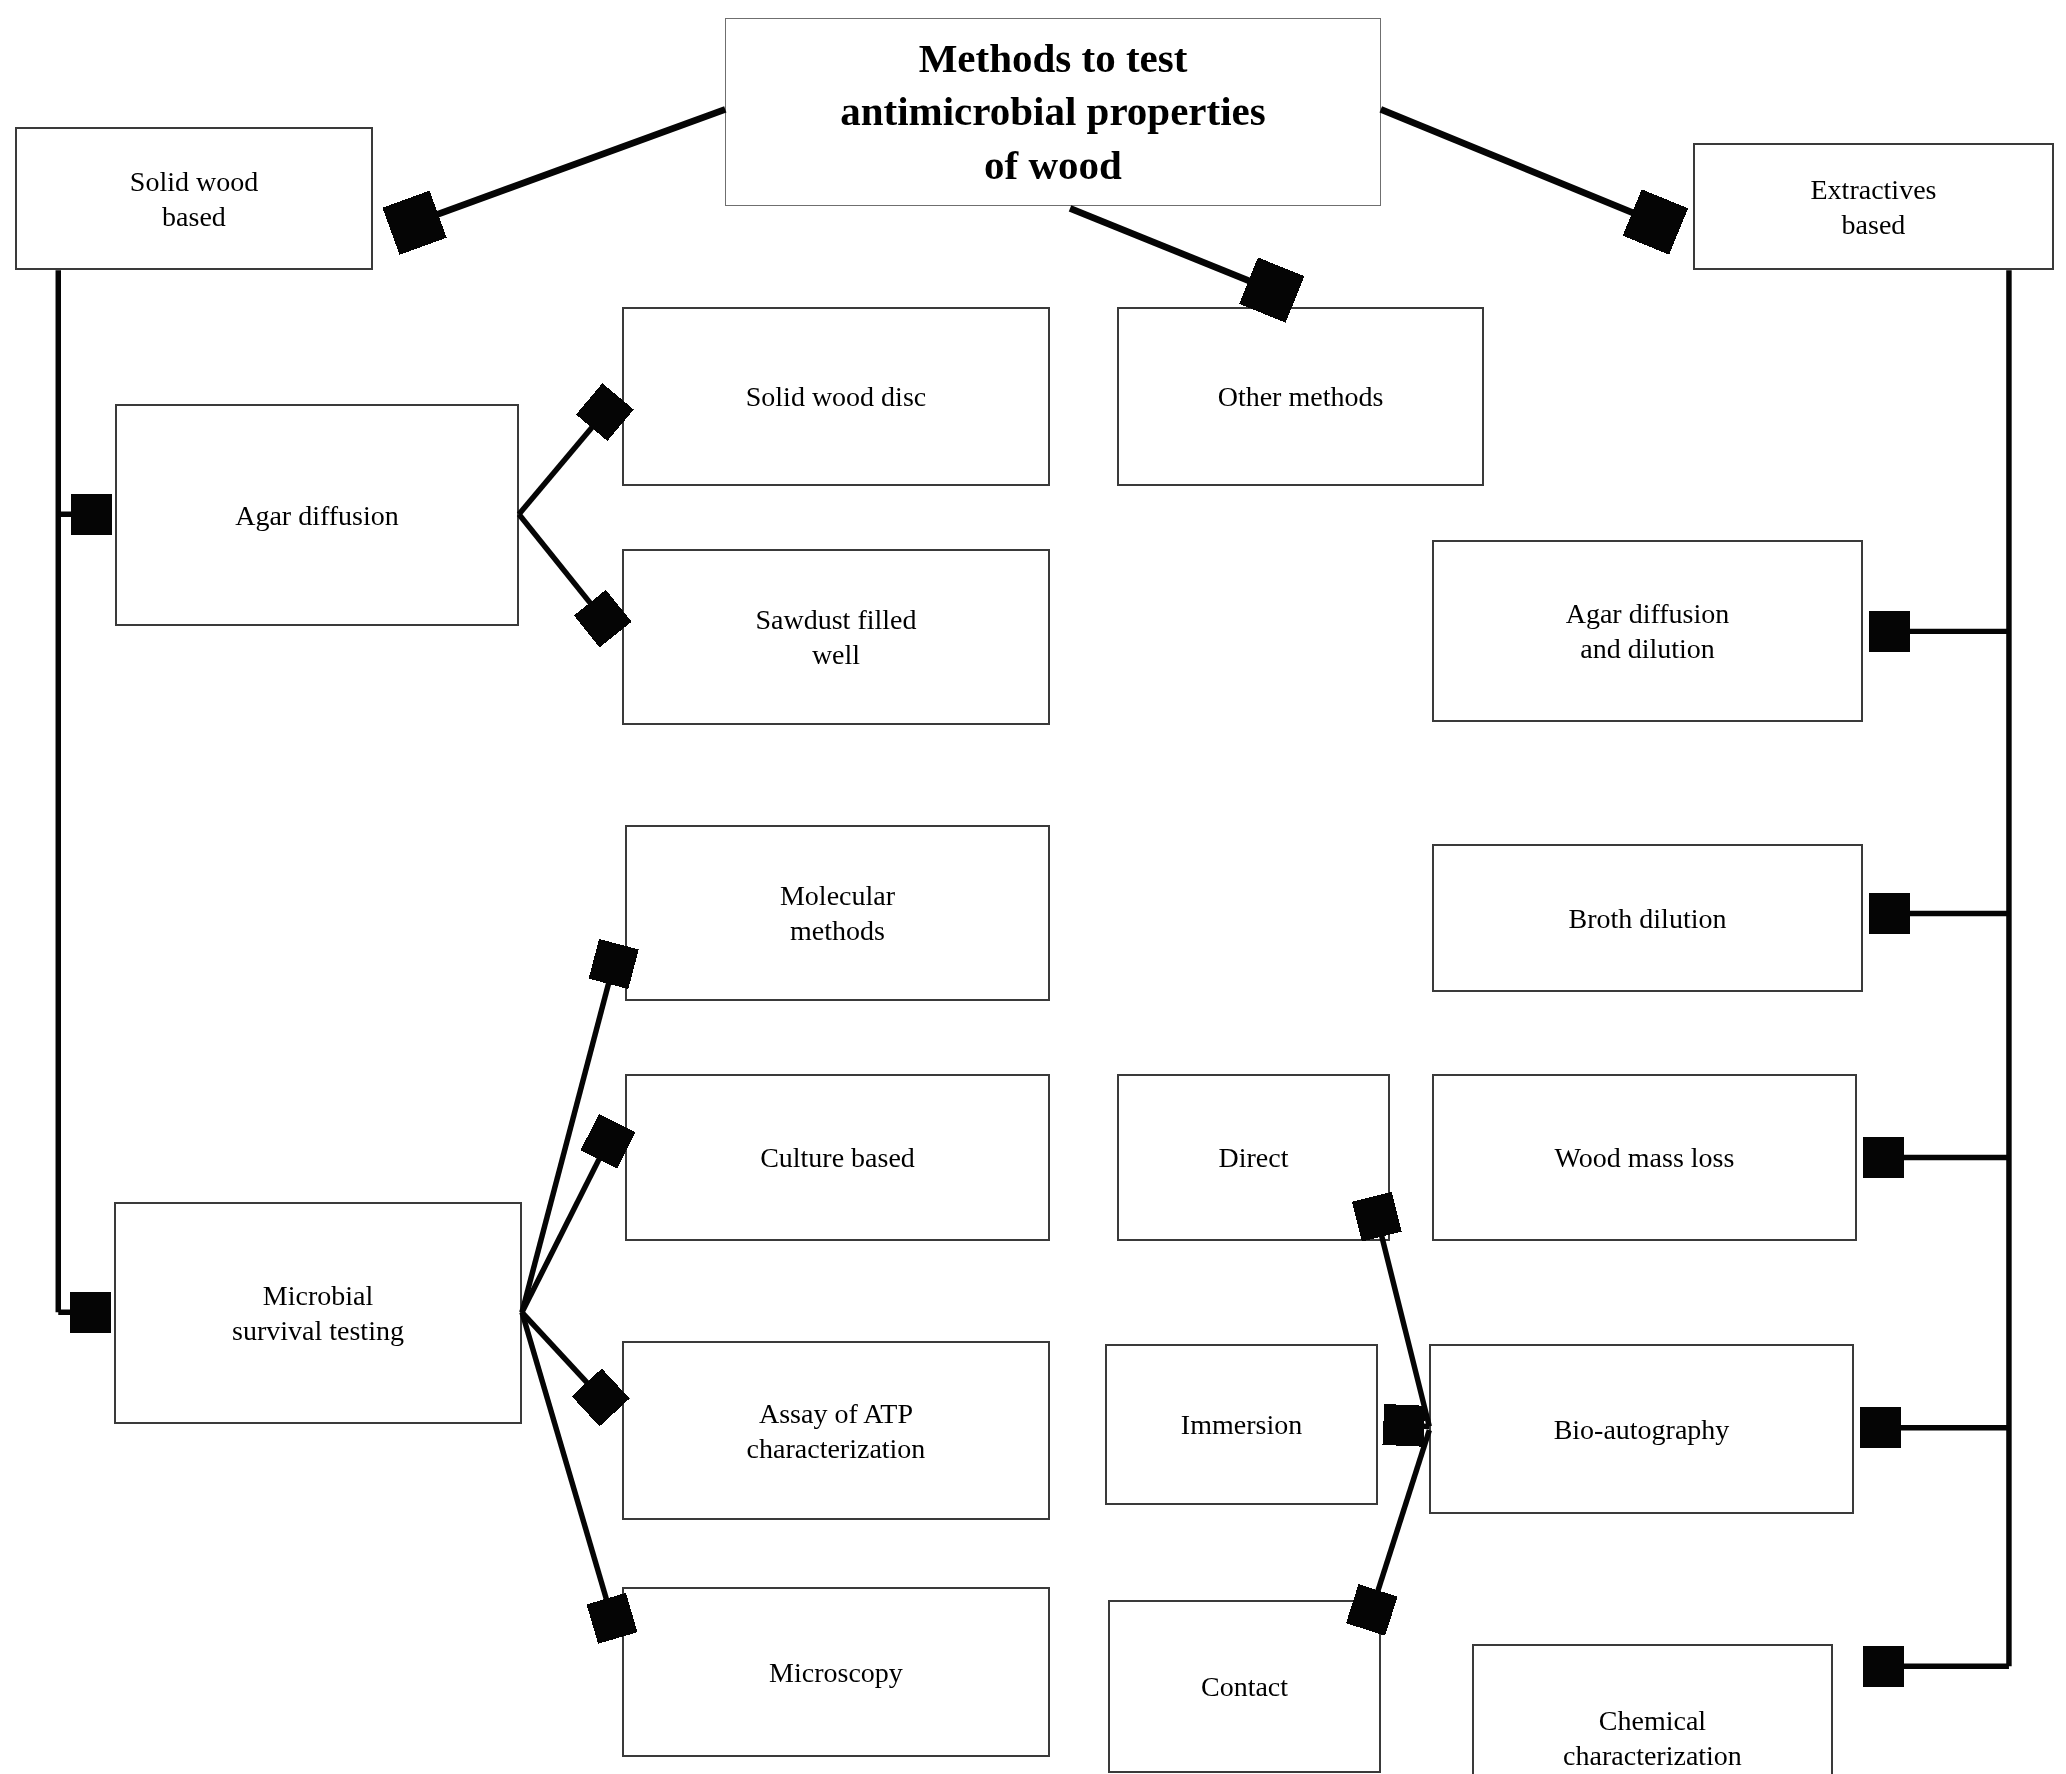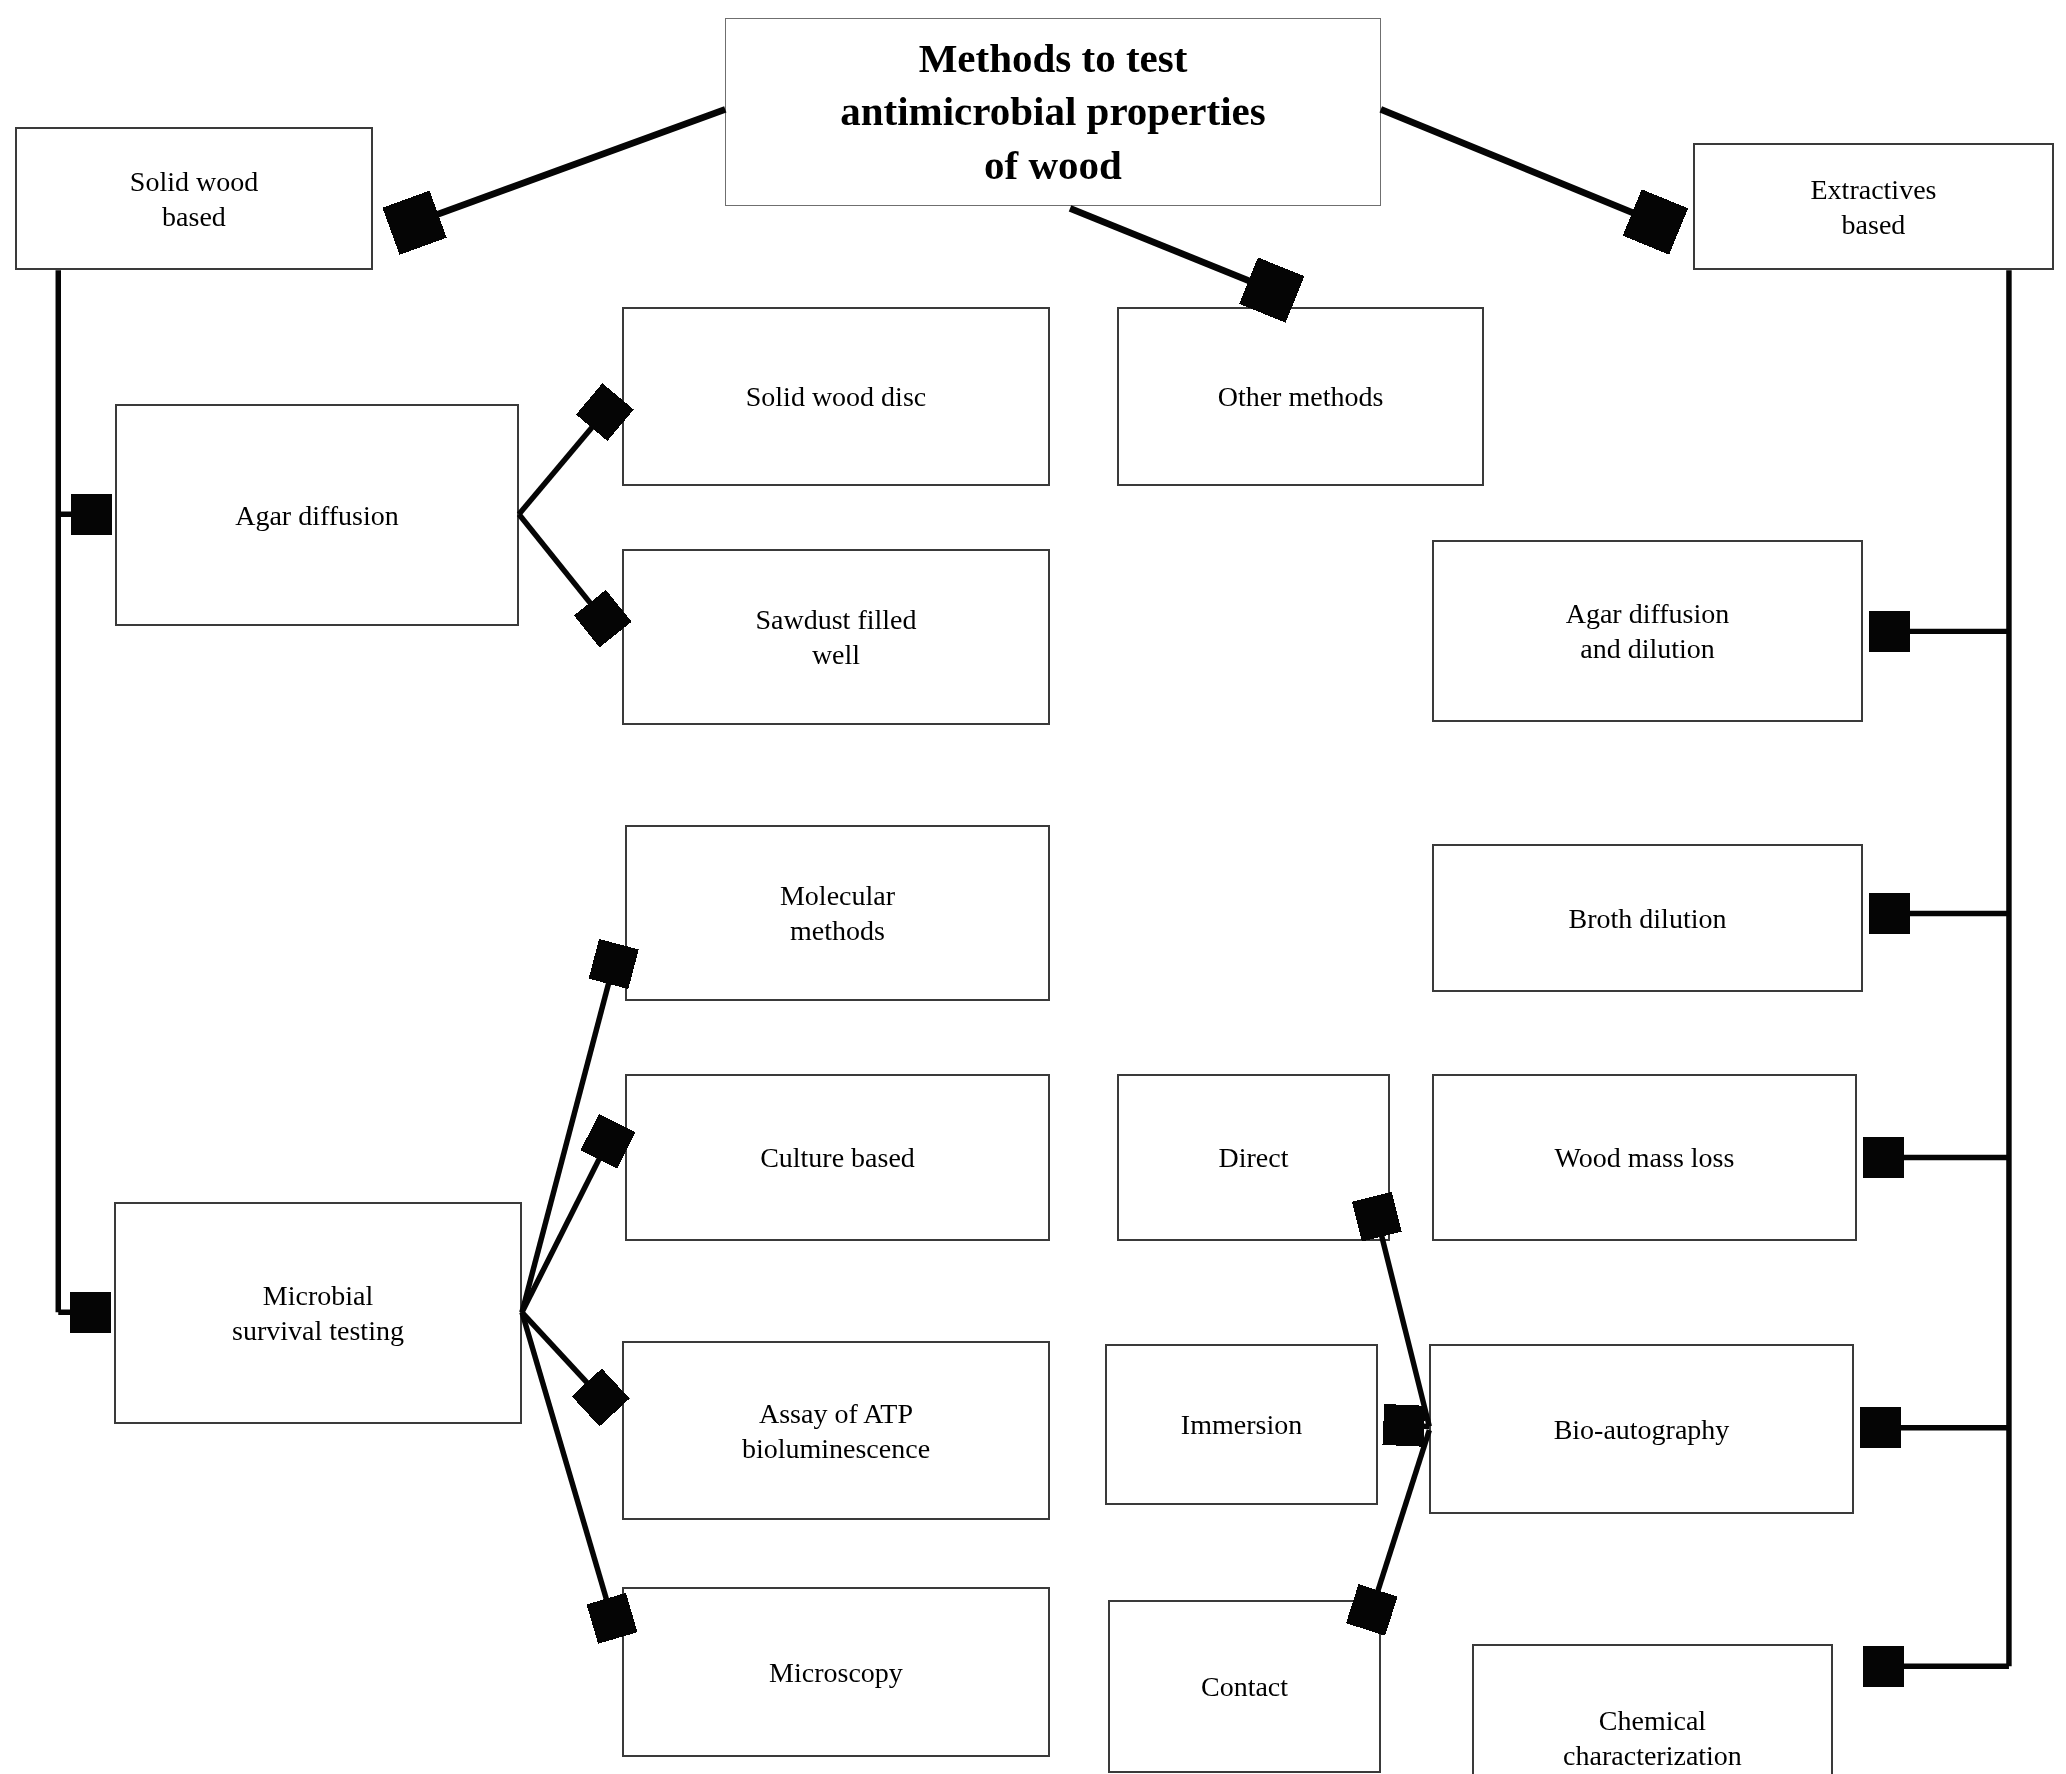--- a/index.html
+++ b/index.html
@@ -82,21 +82,21 @@
   <div class="node" style="left:625px; top:1074px; width:425px; height:167px;">Culture based</div>
 
   <div class="node" style="left:1117px; top:1074px; width:273px; height:167px;">Direct</div>
 
   <div class="node" style="left:1432px; top:1074px; width:425px; height:167px;">Wood mass loss</div>
 
   <div class="node" style="left:114px; top:1202px; width:408px; height:222px;">Microbial
 survival testing</div>
 
   <div class="node" style="left:622px; top:1341px; width:428px; height:179px;">Assay of ATP
-bioluminescence</div>
+characterization</div>
 
   <div class="node" style="left:1105px; top:1344px; width:273px; height:161px;">Immersion</div>
 
   <div class="node" style="left:1429px; top:1344px; width:425px; height:170px;">Bio-autography</div>
 
   <div class="node" style="left:622px; top:1587px; width:428px; height:170px;">Microscopy</div>
 
   <div class="node" style="left:1108px; top:1584px; width:273px; height:173px;margin-top:16px;">Contact</div>
 
   <div class="node" style="left:1432px; top:1644px; width:361px; height:188px;margin-left:40px;">Chemical

